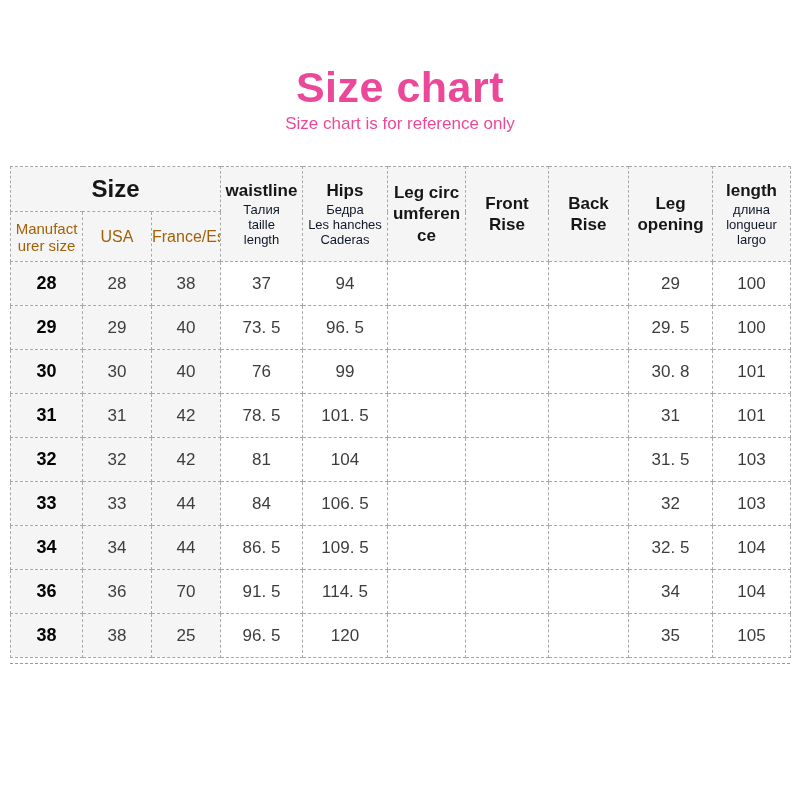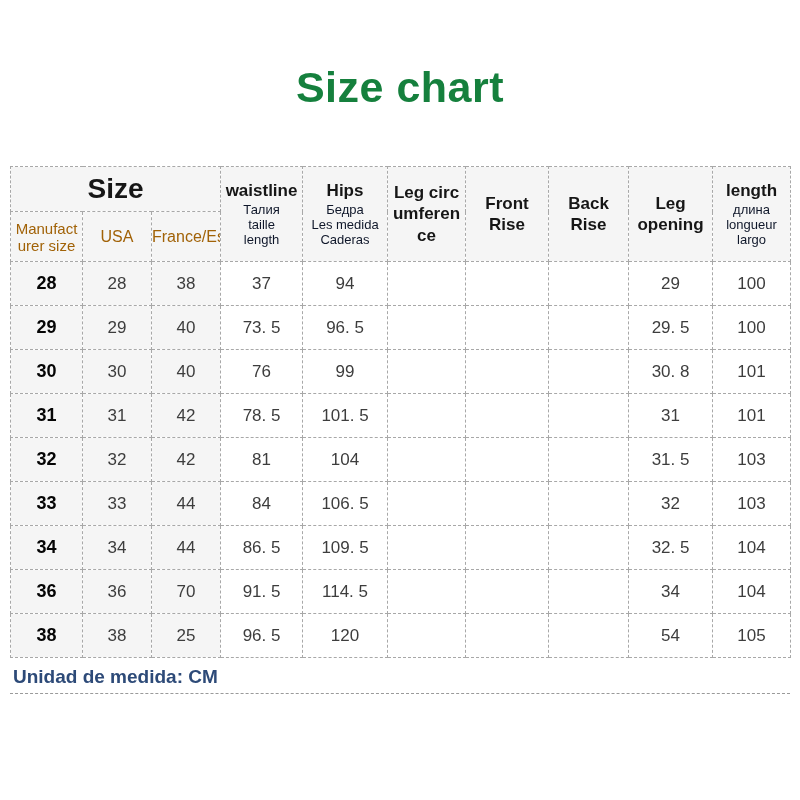--- a/index.html
+++ b/index.html
@@ -7,21 +7,21 @@
     width: 800px; height: 800px;
     background: #ffffff;
     font-family: "Liberation Sans", sans-serif;
     position: relative;
     overflow: hidden;
   }
   .header-block {
     position: absolute;
     top: 64px; left: 0; width: 800px;
     text-align: center;
-    color: #15803d;
+    color: #ec4899;
   }
   .title {
     margin: 0;
     font-size: 43px;
     font-weight: bold;
     line-height: 1.1;
     letter-spacing: 0.5px;
   }
   .subtitle {
     margin-top: 3px;
@@ -39,21 +39,21 @@
   th, td {
     border: 1px dashed #a8a8a8;
     text-align: center;
     vertical-align: middle;
     padding: 0;
     overflow: hidden;
   }
   thead th { background: #f5f5f5; font-weight: normal; }
   .size-group {
     height: 44px;
-    font-size: 28px;
+    font-size: 24px;
     font-weight: bold;
     color: #161616;
   }
   .sub-col {
     height: 49px;
     font-size: 16px;
     color: #a16207;
   }
   .manufact {
     font-size: 15px;
@@ -96,20 +96,21 @@
     border: none;
     border-top: 1px dashed #9a9a9a;
     margin: 5px 0 0 0;
   }
 </style>
 </head>
 <body>
 
 <div class="header-block">
   <h1 class="title">Size chart</h1>
+  <div class="subtitle">Size chart is for reference only</div>
 </div>
 
 <div class="table-wrap">
   <table>
     <colgroup>
       <col style="width:72px">
         <col style="width:69px">
         <col style="width:69px">
       <col style="width:82px">
         <col style="width:85px">
@@ -124,21 +125,21 @@
         <th colspan="3" class="size-group">Size</th>
         <th rowspan="2" class="measure">
           <div class="label">waistline</div>
           <div class="sub">Талия</div>
           <div class="sub">taille</div>
           <div class="sub">length</div>
         </th>
         <th rowspan="2" class="measure">
           <div class="label">Hips</div>
           <div class="sub">Бедра</div>
-          <div class="sub">Les medida</div>
+          <div class="sub">Les hanches</div>
           <div class="sub">Caderas</div>
         </th>
         <th rowspan="2" class="measure wb">
           <div class="label">Leg circumference</div>
         </th>
         <th rowspan="2" class="measure">
           <div class="label">Front Rise</div>
         </th>
         <th rowspan="2" class="measure">
           <div class="label">Back Rise</div>
@@ -258,21 +259,20 @@
         </tr>
         <tr>
           <td class="first-col">38</td>
           <td class="size-col">38</td>
           <td class="size-col">25</td>
           <td class="val-col">96. 5</td>
           <td class="val-col">120</td>
           <td class="val-col"></td>
           <td class="val-col"></td>
           <td class="val-col"></td>
-          <td class="val-col">54</td>
+          <td class="val-col">35</td>
           <td class="val-col">105</td>
         </tr>
       </tbody>
   </table>
 
-  <div class="unit-note">Unidad de medida: CM</div>
   <hr class="divider">
 </div>
 
 </body></html>

